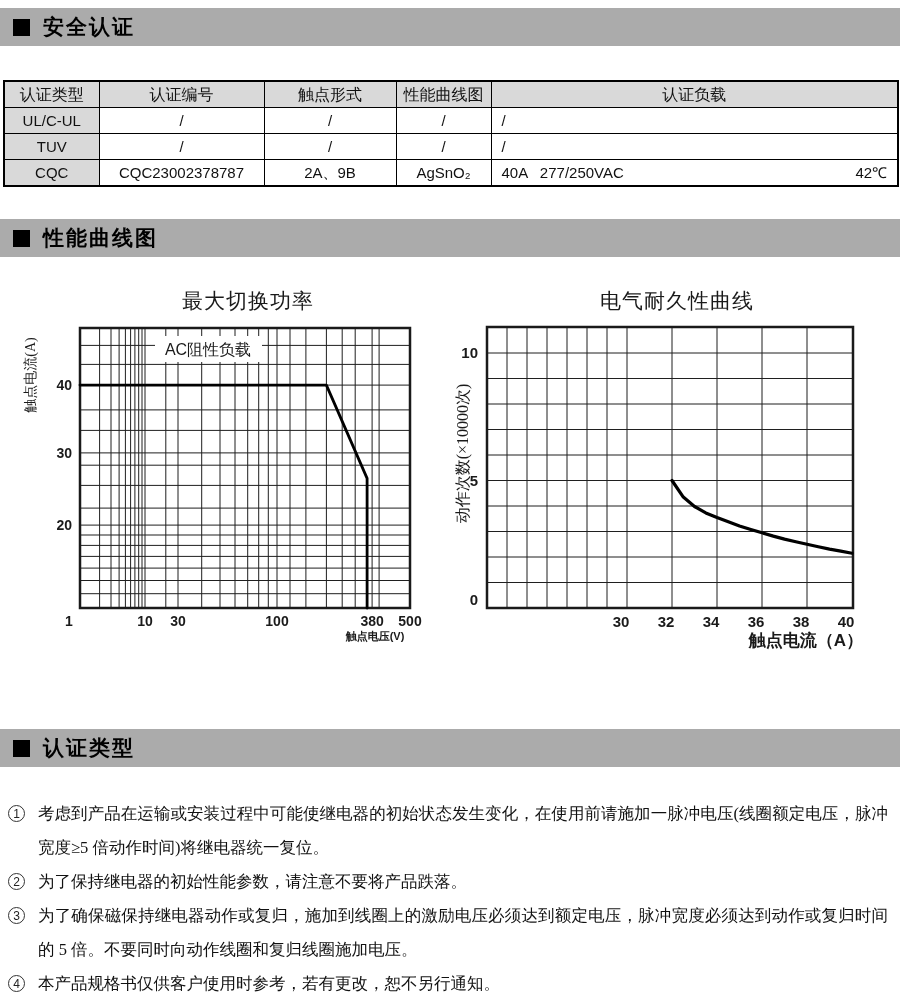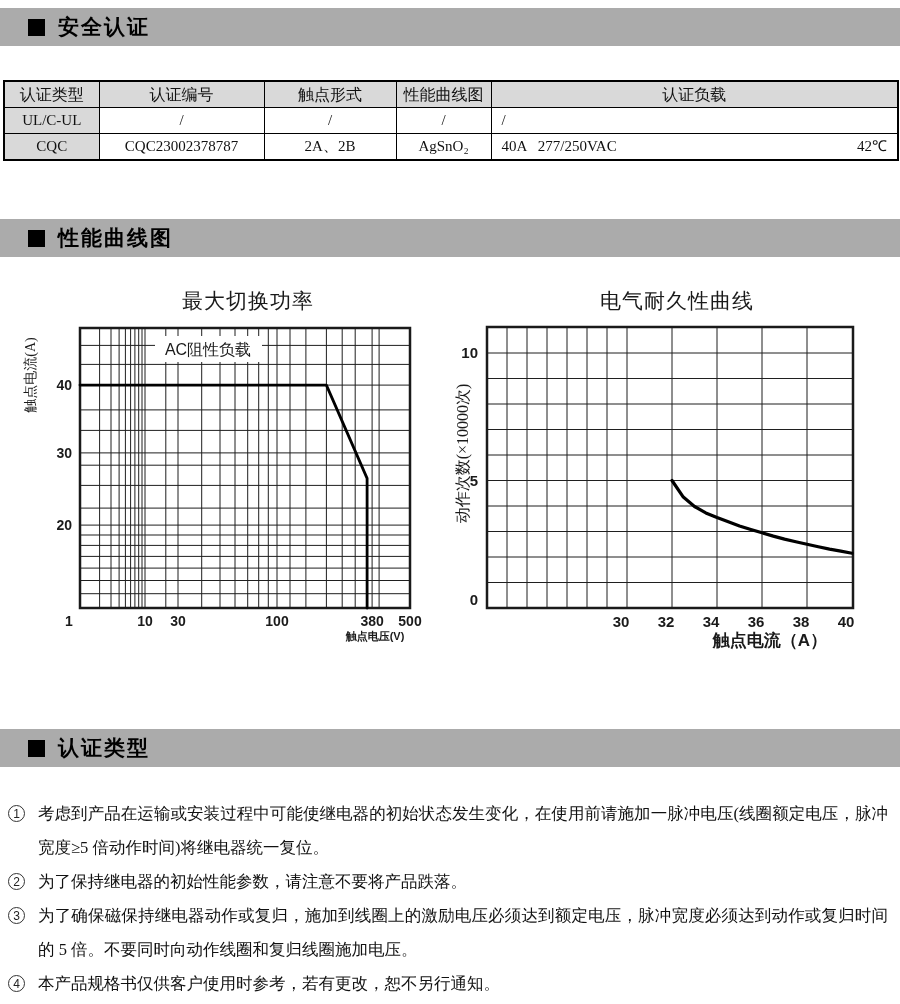--- a/index.html
+++ b/index.html
@@ -2,35 +2,35 @@
 <html><head>
 <meta charset="utf-8">
 <style>
   html,body{margin:0;padding:0;}
   body{
     width:900px;height:1004px;position:relative;background:#fff;
     font-family:"Liberation Sans",sans-serif;color:#111;overflow:hidden;
   }
   .section-bar{
     position:absolute;left:0;width:900px;height:38px;background:#ababab;
-    display:flex;align-items:center;padding-left:28px;box-sizing:border-box;
+    display:flex;align-items:center;padding-left:13px;box-sizing:border-box;
   }
   .section-bar .sq{width:17px;height:17px;background:#000;margin-right:13px;flex:0 0 auto;}
   .section-bar .t{font-size:21px;font-weight:bold;color:#000;letter-spacing:2px;}
 
   table.cert{
     position:absolute;top:80px;left:3px;width:894px;border-collapse:collapse;
     table-layout:fixed;font-size:15px;border:2px solid #000;
   }
   table.cert th,table.cert td{border:1px solid #000;height:25px;padding:0;line-height:25px;}
   table.cert th{
     background:#d9d9d9;font-weight:normal;text-align:center;
     font-family:"Liberation Serif",serif;font-size:16px;
   }
-  table.cert td{text-align:center;background:#fff;font-family:Liberation Serif, serif;}
+  table.cert td{text-align:center;background:#fff;}
   table.cert td.rowhead{background:#d9d9d9;}
   table.cert td.load{text-align:left;}
   .loadwrap{display:flex;justify-content:space-between;padding:0 10px;white-space:pre;}
 
   .charts{position:absolute;top:257px;left:0;width:720px;height:472px;}
   .charts svg{position:absolute;overflow:visible;}
   .chart-title{
     position:absolute;text-align:center;font-family:"Liberation Serif",serif;
     font-size:21px;color:#1a1a1a;letter-spacing:1px;
   }
@@ -82,23 +82,32 @@
   <tr>
     <td class="rowhead">UL/C-UL</td>
     <td>/</td>
     <td>/</td>
     <td>/</td>
     <td class="load">
       <div class="loadwrap"><span>/</span><span></span></div>
     </td>
   </tr>
   <tr>
+    <td class="rowhead">TUV</td>
+    <td>/</td>
+    <td>/</td>
+    <td>/</td>
+    <td class="load">
+      <div class="loadwrap"><span>/</span><span></span></div>
+    </td>
+  </tr>
+  <tr>
     <td class="rowhead">CQC</td>
     <td>CQC23002378787</td>
-    <td>2A、2B</td>
+    <td>2A、9B</td>
     <td>AgSnO₂</td>
     <td class="load">
       <div class="loadwrap"><span>40A   277/250VAC</span><span>42℃</span></div>
     </td>
   </tr>
 </tbody>
   </table>
 
 <div class="section-bar" style="top:219px">
   <span class="sq"></span>
@@ -196,21 +205,21 @@
       <text class="tk2" text-anchor="middle" x="351.0" y="344">38</text>
       <text class="tk2" text-anchor="middle" x="396.0" y="344">40</text>
       <text class="tk2" text-anchor="end" x="28" y="322.0">0</text>
       <text class="tk2" text-anchor="end" x="28" y="202.5">5</text>
       <text class="tk2" text-anchor="end" x="28" y="75.0">10</text>
     </svg>
 
   <div class="axis-label rot" style="left:-24px;top:109px;width:110px;font-size:14px;font-family:'Liberation Serif',serif">触点电流(A)</div>
   <div class="axis-label" style="left:295px;top:372px;width:160px;font-size:11px;font-weight:bold">触点电压(V)</div>
   <div class="axis-label rot" style="left:368px;top:186px;width:190px;font-size:16px;font-family:'Liberation Serif',serif">动作次数(×10000次)</div>
-  <div class="axis-label" style="left:680px;top:372px;width:180px;font-size:17px;font-weight:bold">触点电流（A）</div>
+  <div class="axis-label" style="left:716px;top:372px;width:180px;font-size:17px;font-weight:bold">触点电流（A）</div>
 </div>
 
 <div class="section-bar" style="top:729px">
   <span class="sq"></span>
   <span class="t">认证类型</span>
 </div>
 
 <div class="notes">
   <div class="note">
     <span class="cnum">1</span>

